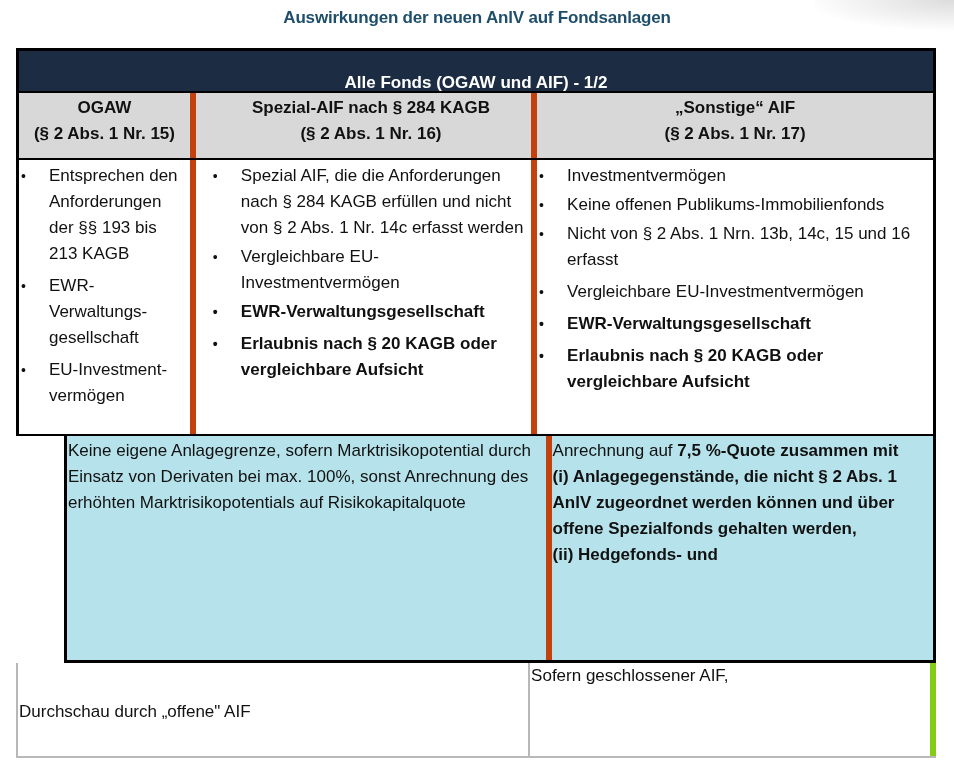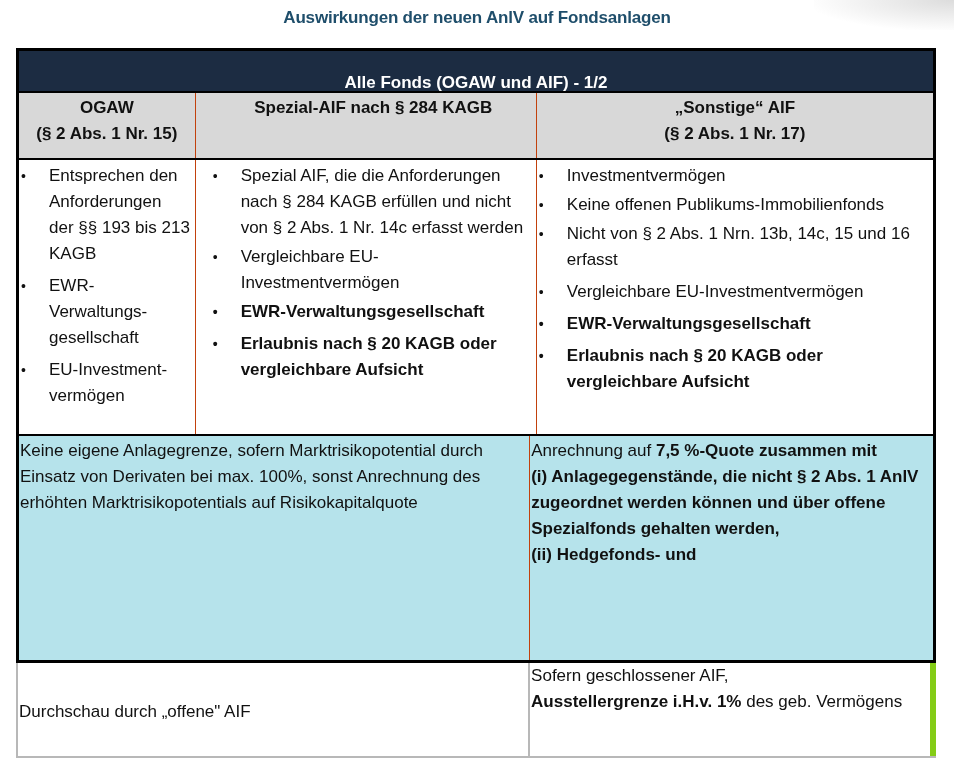--- a/index.html
+++ b/index.html
@@ -14,37 +14,37 @@
     font-size: 17px; font-weight: bold; color: #1f4e6b; letter-spacing: -0.2px;
   }
   .tbl {
     position: absolute; left: 16px; top: 48px; width: 920px;
   }
   .title-row {
     height: 45px; background: #1c2c42; border: 3px solid #000; border-bottom: 2px solid #000;
     color: #fff; font-weight: bold; font-size: 17px; text-align: center; padding-top: 22px;
   }
   .row { display: flex; }
-  .cell { border-right: 1px solid #c2410c; }
+  .cell { border-right: 6px solid #c2410c; }
   .row > .cell:first-child { border-left: 3px solid #000; }
   .row > .cell:last-child { border-right: 3px solid #000; }
   .c1 { width: 192px; }
   .c2 { width: 349px; margin-left: 15px; }
   .c3 { width: 427px; }
   .c12 { width: 541px; }
   .head-row { height: 67px; background: #d8d8d8; border-bottom: 2px solid #000; }
   .head-row .cell { text-align: center; font-weight: bold; font-size: 17px; line-height: 26px; padding-top: 2px; }
   .bullet-row { height: 276px; background: #fff; border-bottom: 2px solid #000; }
   .bullet-list { list-style: none; padding: 3px 4px 0 0; }
   .bullet-list li { position: relative; padding-left: 30px; font-size: 17px; line-height: 26px; margin-bottom: 6px; }
   .bullet-list li.tight { margin-bottom: 3px; }
   .bullet-list li .dot { position: absolute; left: 2px; top: 0; font-size: 14px; }
   .bullet-list li.b { font-weight: bold; }
   .c2 .bullet-list li { padding-left: 30px; }
-  .blue-row { height: 227px; background: #b6e3eb; border-bottom: 3px solid #000; }
+  .blue-row { height: 227px; background: #b6e3eb; border-bottom: 3px solid #000; margin-left: 48px; }
   .blue-row .cell { font-size: 17px; line-height: 26px; padding: 2px 2px 0 1px; }
   .blue-row .c3 b { font-weight: bold; text-align: right; }
   .last-row { height: 95px; background: #fff; border-bottom: 2px solid #b8b8b8; }
   .last-row .cell { font-size: 17px; line-height: 26px; border-right: 2px solid #b8b8b8; }
   .last-row > .cell:first-child { border-left: 2px solid #b8b8b8; display: flex; align-items: center; padding-left: 1px; padding-top: 4px; }
   .last-row > .cell:last-child { border-right: 6px solid #84cc16; padding-left: 1px; }
 </style>
 </head>
 <body>
 
@@ -55,20 +55,21 @@
 <div class="tbl">
   <div class="title-row">Alle Fonds (OGAW und AIF) - 1/2</div>
 
   <div class="row head-row">
     <div class="cell c1">
       <div>OGAW</div>
       <div>(§ 2 Abs. 1 Nr. 15)</div>
     </div>
     <div class="cell c2">
       <div>Spezial-AIF nach § 284 KAGB</div>
+      <div>(§ 2 Abs. 1 Nr. 16)</div>
     </div>
     <div class="cell c3">
       <div>„Sonstige“ AIF</div>
       <div>(§ 2 Abs. 1 Nr. 17)</div>
     </div>
   </div>
 
   <div class="row bullet-row">
     <div class="cell c1">
       <ul class="bullet-list">
@@ -107,16 +108,15 @@
       <b>(ii) Hedgefonds- und</b><br>
     </div>
   </div>
 
   <div class="row last-row">
     <div class="cell c12">
       <span>Durchschau durch  „offene" AIF</span>
     </div>
     <div class="cell c3">
       <div>Sofern geschlossener AIF,</div>
-      <div><b>Ausstellergrenze i.H.v. 1%</b><span> des geb. Vermögens</span></div>
     </div>
   </div>
 </div>
 
 </body></html>

